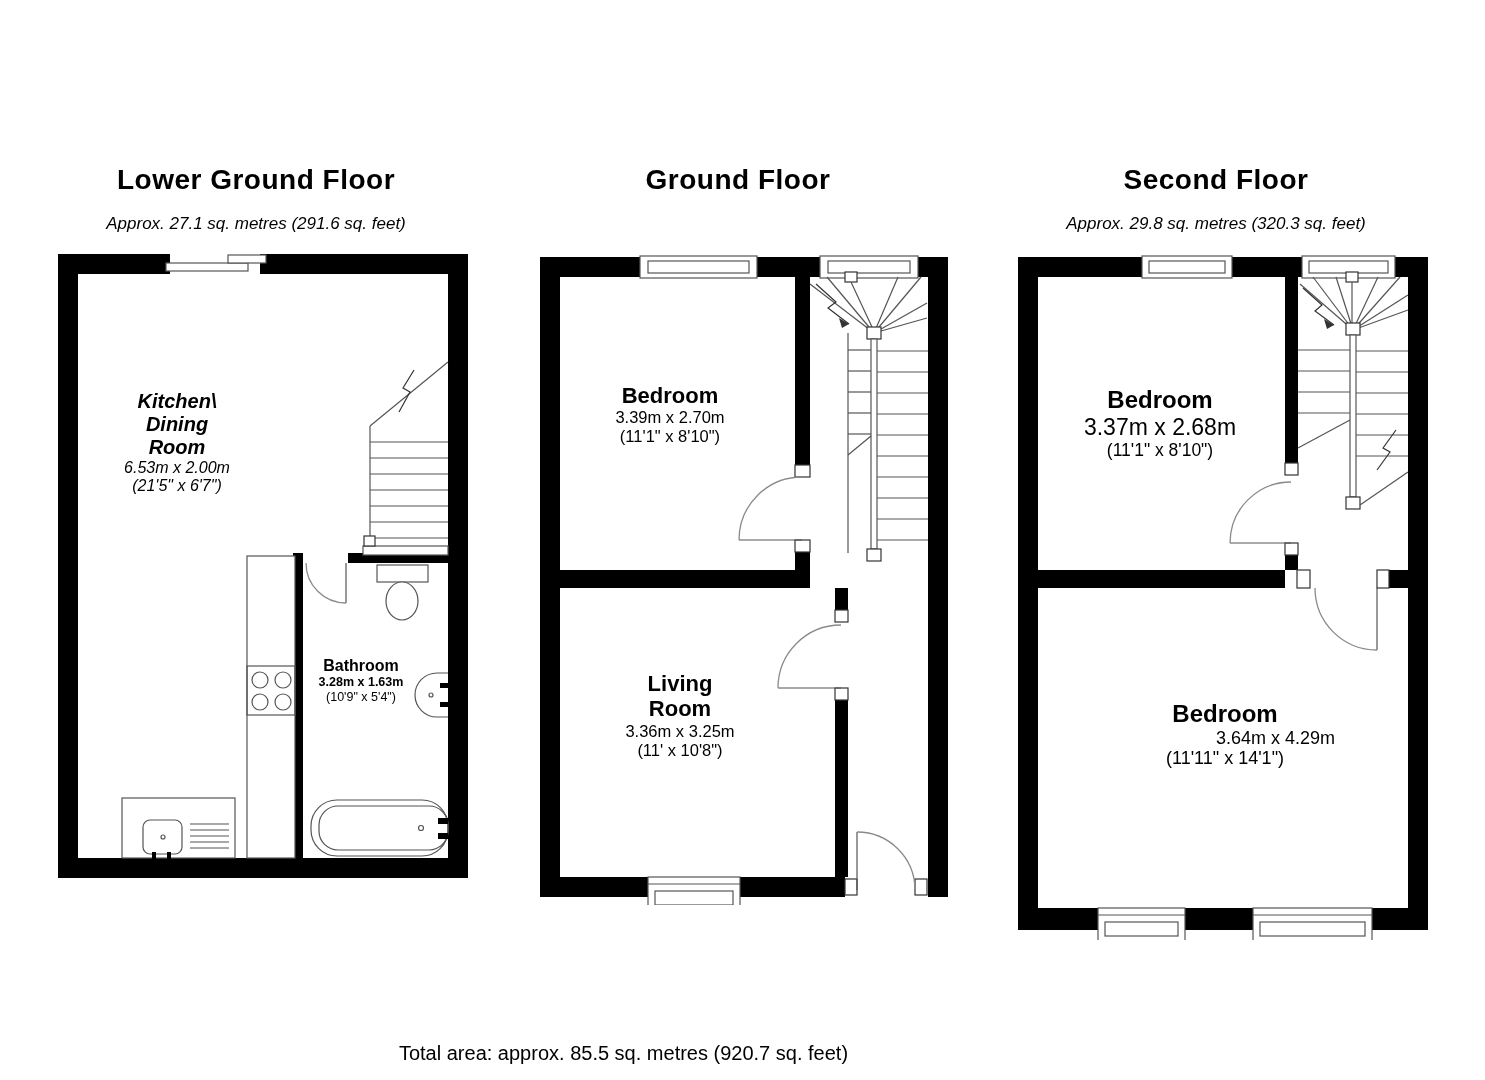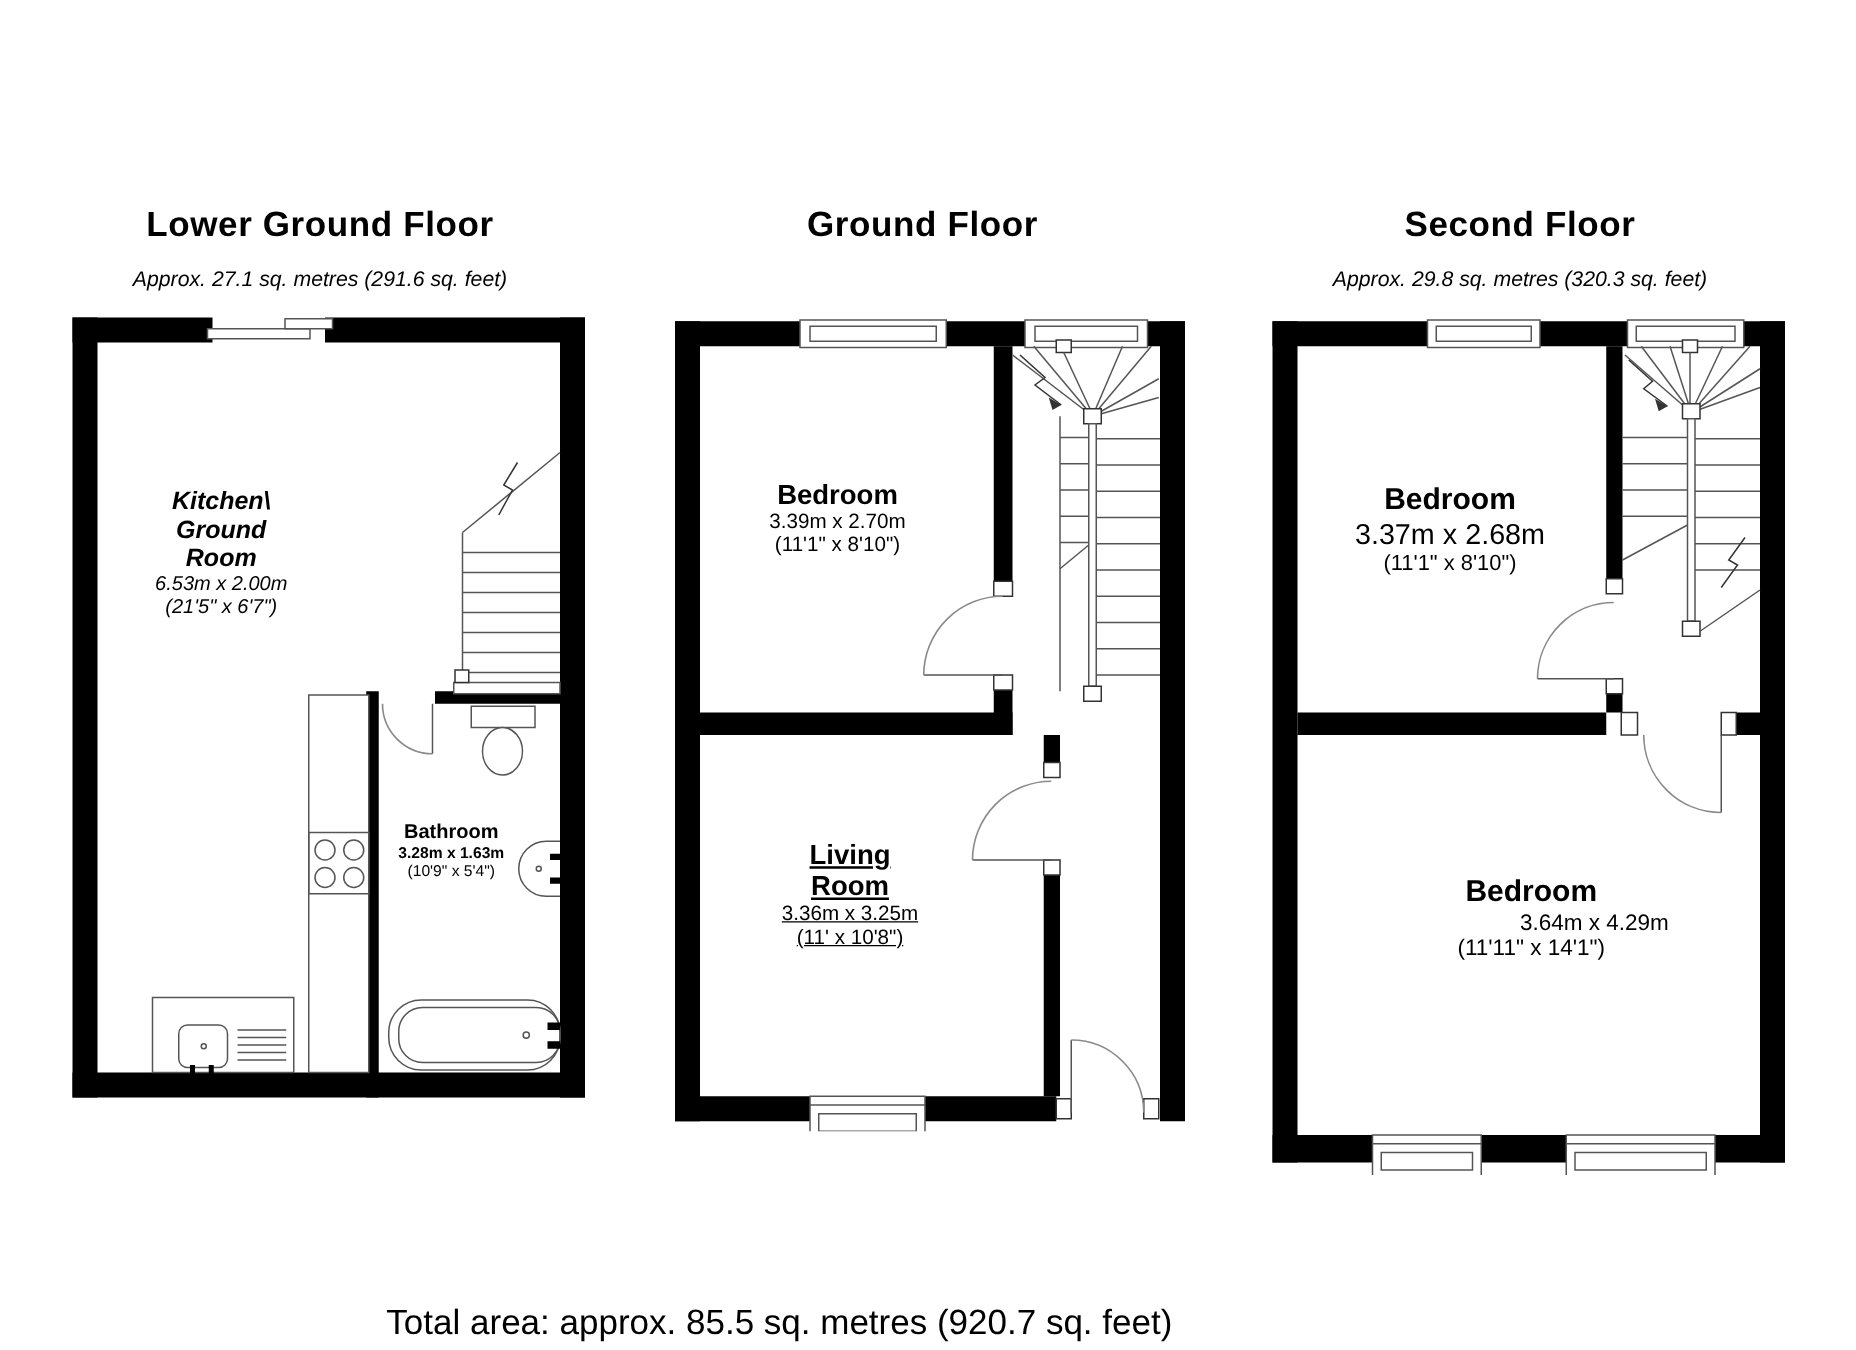--- a/index.html
+++ b/index.html
@@ -4,21 +4,21 @@
 <style>
   html,body{margin:0;padding:0;background:#ffffff;}
   body{width:1485px;height:1080px;position:relative;overflow:hidden;
        font-family:"Liberation Sans", sans-serif;color:#000;}
   .abs{position:absolute;}
   .floor-title{font-size:28px;font-weight:bold;text-align:center;letter-spacing:0.5px;}
   .floor-subtitle{font-size:17px;text-align:center;margin-top:18px;font-style:italic;}
   .room-label{text-align:center;line-height:1.15;}
   .room-name{font-weight:bold;}
   .room-dims{font-weight:normal;}
-  .total-line{font-size:28px;text-align:center;width:1247px;left:0;top:1042px;}
+  .total-line{font-size:20px;text-align:center;width:1247px;left:0;top:1042px;}
   svg{position:absolute;display:block;}
   .wall{fill:#000000;stroke:none;}
   .thin{stroke:#555555;stroke-width:1.2;fill:none;}
   .thinw{stroke:#555555;stroke-width:1.2;fill:#ffffff;}
   .arc{stroke:#8a8a8a;stroke-width:1.3;fill:none;}
   .blk{fill:#000000;}
   .newel{fill:#ffffff;stroke:#333333;stroke-width:1.2;}
 </style>
 </head>
 <body>
@@ -249,39 +249,39 @@
     <line class="thin" x1="1356" y1="414" x2="1408" y2="414"></line>
     <line class="thin" x1="1356" y1="435" x2="1408" y2="435"></line>
     <line class="thin" x1="1356" y1="456" x2="1408" y2="456"></line>
     <line class="thin" x1="1360" y1="505" x2="1408" y2="472"></line>
     <polyline class="thin" points="1377,470 1390,452 1383,448 1396,430" style="stroke:#333;"></polyline>
   </g>
 </svg>
 
 <div class="abs room-label" style="left:57px;top:390px;width:240px;font-style:italic;">
   <div class="room-name" style="font-size:20px;">Kitchen\</div>
-  <div class="room-name" style="font-size:20px;">Ground</div>
+  <div class="room-name" style="font-size:20px;">Dining</div>
   <div class="room-name" style="font-size:20px;">Room</div>
   <div class="room-dims" style="font-size:16px;">6.53m x 2.00m</div>
   <div class="room-dims" style="font-size:16px;">(21'5" x 6'7")</div>
 </div>
 
 <div class="abs room-label" style="left:301px;top:657px;width:120px;">
   <div class="room-name" style="font-size:16px;">Bathroom</div>
   <div class="room-dims" style="font-size:12.5px;font-weight:bold;">3.28m x 1.63m</div>
   <div class="room-dims" style="font-size:12.5px;">(10'9" x 5'4")</div>
 </div>
 
 <div class="abs room-label" style="left:560px;top:383px;width:220px;">
   <div class="room-name" style="font-size:22px;">Bedroom</div>
   <div class="room-dims" style="font-size:16.5px;">3.39m x 2.70m</div>
   <div class="room-dims" style="font-size:16.5px;">(11'1" x 8'10")</div>
 </div>
 
-<div class="abs room-label" style="left:570px;top:671px;width:220px;text-decoration:underline;">
+<div class="abs room-label" style="left:570px;top:671px;width:220px;">
   <div class="room-name" style="font-size:22px;">Living</div>
   <div class="room-name" style="font-size:22px;">Room</div>
   <div class="room-dims" style="font-size:16.5px;">3.36m x 3.25m</div>
   <div class="room-dims" style="font-size:16.5px;">(11' x 10'8")</div>
 </div>
 
 <div class="abs room-label" style="left:1050px;top:386px;width:220px;">
   <div class="room-name" style="font-size:24px;">Bedroom</div>
   <div class="room-dims" style="font-size:23px;">3.37m x 2.68m</div>
   <div class="room-dims" style="font-size:17.5px;">(11'1" x 8'10")</div>

